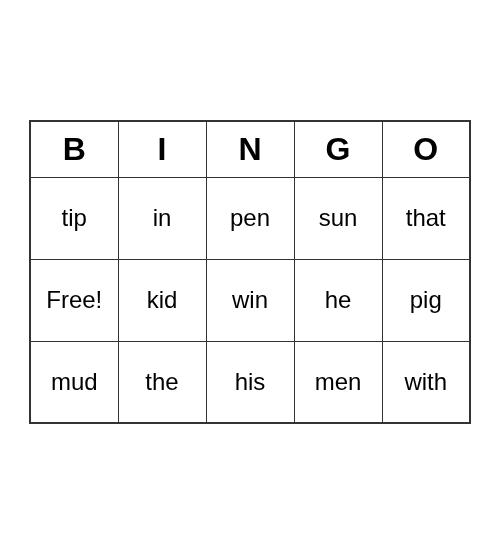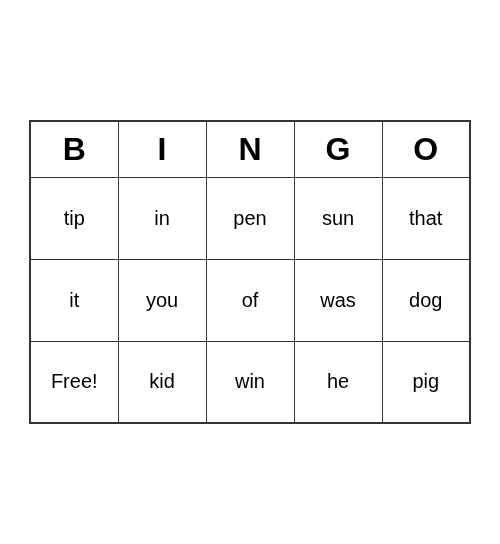--- a/index.html
+++ b/index.html
@@ -41,21 +41,21 @@
       width: 88px;
       height: 56px;
       font-size: 32px;
       font-weight: bold;
       background: #ffffff;
     }
 
     .bingo-table td {
       width: 88px;
       height: 82px;
-      font-size: 20px;
+      font-size: 24px;
       font-weight: normal;
       background: #ffffff;
     }
 
     .free-cell {
       font-size: 22px;
       font-weight: bold;
     }
   </style>
 </head>
@@ -74,28 +74,28 @@
     </thead>
     <tbody id="bingo-body">
     <tr>
           <td>tip</td>
           <td>in</td>
           <td>pen</td>
           <td>sun</td>
           <td>that</td>
         </tr>
         <tr>
-          <td>it</td>
-          <td>you</td>
-          <td>of</td>
-          <td>was</td>
-          <td>dog</td>
-        </tr>
-        <tr>
           <td class="free-cell">Free!</td>
           <td>kid</td>
           <td>win</td>
           <td>he</td>
           <td>pig</td>
         </tr>
+        <tr>
+          <td>mud</td>
+          <td>the</td>
+          <td>his</td>
+          <td>men</td>
+          <td>with</td>
+        </tr>
       </tbody>
   </table>
 </div>
 
 </body></html>

